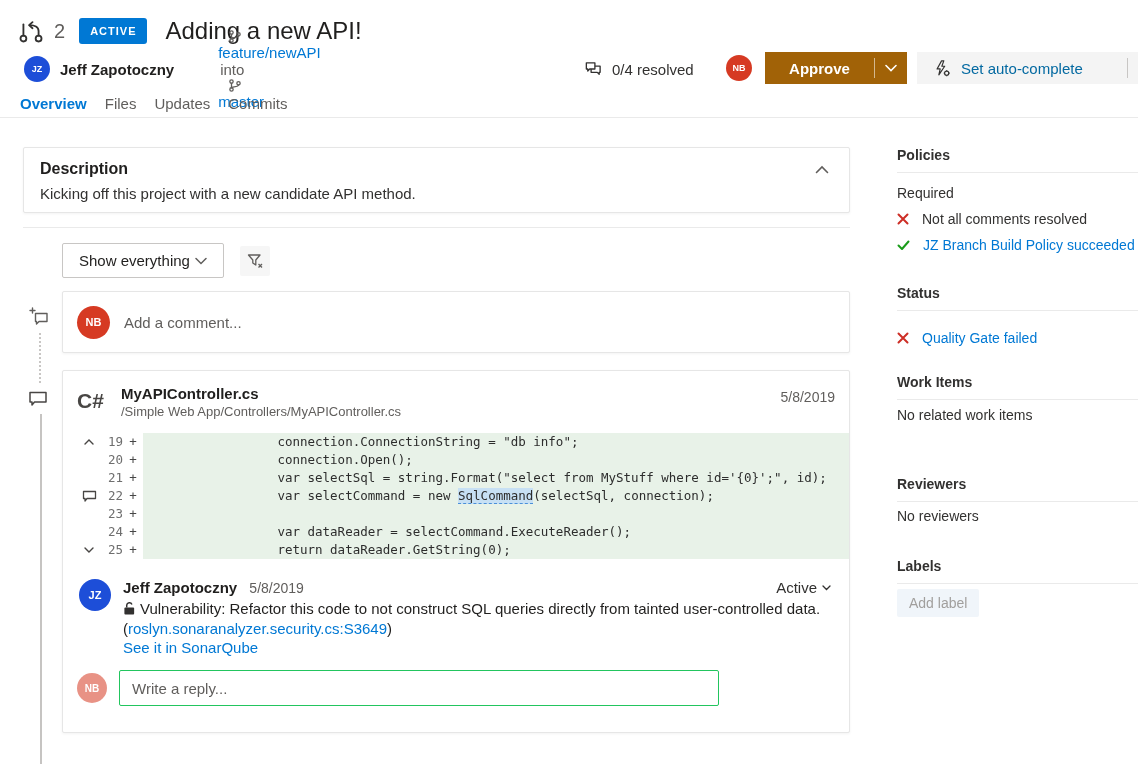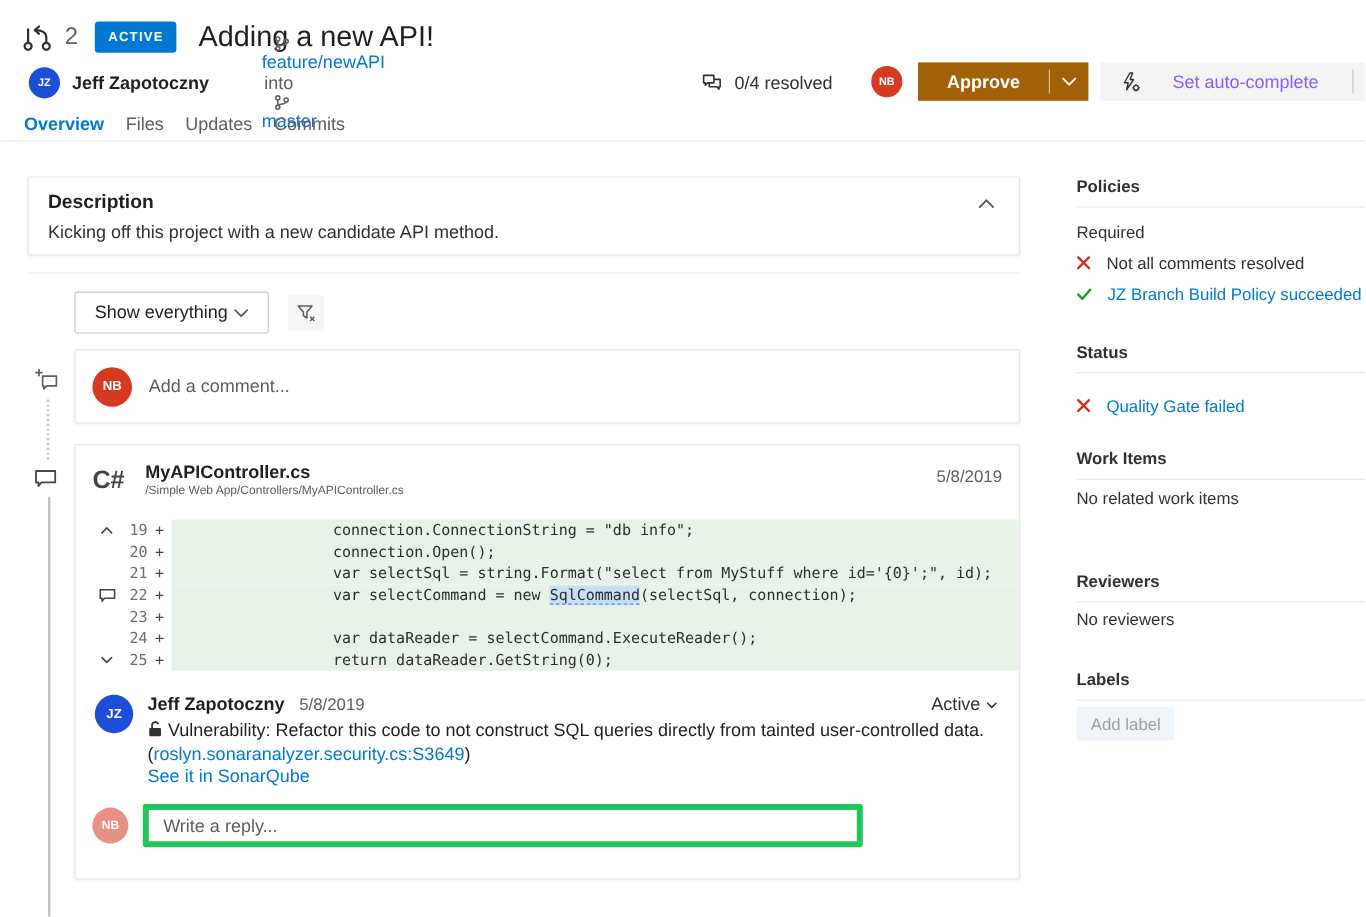--- a/index.html
+++ b/index.html
@@ -34,22 +34,22 @@
   .resolved { position:absolute; top:60px; left:583px; display:flex; align-items:center; gap:9px;
               font-size:15px; color:#323130; }
   .nb-top { position:absolute; top:55px; left:726px; }
   .btn-approve { position:absolute; top:52px; left:765px; width:142px; height:32px; background:#a16207;
                  border:none; color:#fff; font-family:inherit; font-size:15px; font-weight:700;
                  display:flex; align-items:center; cursor:pointer; }
   .btn-approve .lbl { flex:1; text-align:center; }
   .split-div { width:1px; height:20px; background:rgba(255,255,255,.55); }
   .btn-approve .chev { width:32px; display:flex; justify-content:center; }
   .btn-auto { position:absolute; top:52px; left:917px; width:221px; height:32px; background:#f4f4f4;
-              border:none; font-family:inherit; font-size:15px; color:#8b5cf6; display:flex;
-              align-items:center; cursor:pointer; padding-left:16px; gap:26px; }
+              border:none; font-family:inherit; font-size:15px; color:#0369a1; display:flex;
+              align-items:center; cursor:pointer; padding-left:16px; gap:10px; }
   .btn-auto .gdiv { position:absolute; left:210px; top:6px; width:1px; height:20px; background:#c8c6c4; }
 
   .tabs { position:absolute; top:95px; left:20px; display:flex; gap:18px; font-size:15px; }
   .tab { color:#605e5c; cursor:pointer; }
   .tab.active { color:#0078d4; font-weight:700; }
   .header-border { position:absolute; top:117px; left:0; width:1138px; height:0; border-top:1px solid #eaeaea; }
 
   
   .card { position:absolute; background:#fff; border:1px solid #e6e6e6;
           box-shadow:0 1px 3px rgba(0,0,0,.05); border-radius:2px; }
@@ -78,21 +78,21 @@
   .comment-card .av-33 { width:33px; height:33px; font-size:11px; }
   .comment-input { border:none; outline:none; flex:1; margin-left:14px; font-family:inherit;
                    font-size:15px; color:#323130; }
   .comment-input::placeholder { color:#605e5c; opacity:1; }
 
   
   .thread-card { top:370px; left:62px; width:788px; height:363px; padding-top:14px; overflow:hidden; }
   .file-header { position:relative; padding:0 16px; height:44px; }
   .lang-badge { position:absolute; left:14px; top:4px; font-size:21px; font-weight:700; color:#484644; }
   .file-name { position:absolute; left:58px; top:0; font-size:15px; font-weight:700; color:#201f1e; }
-  .file-path { position:absolute; left:58px; top:19px; font-size:10px; color:#605e5c; }
+  .file-path { position:absolute; left:58px; top:19px; font-size:13px; color:#605e5c; }
   .file-date { position:absolute; right:14px; top:4px; font-size:14px; color:#605e5c; }
 
   .code { margin-top:4px; }
   .code-row { display:flex; align-items:center; height:18px; font-family:"DejaVu Sans Mono", monospace;
               font-size:12.5px; line-height:18px; padding-left:14px; }
   .g-icon { width:24px; display:flex; align-items:center; justify-content:center; }
   .line-num { width:22px; text-align:right; color:#6e6e6e; }
   .line-sign { width:20px; text-align:center; color:#464646; }
   .line-code { flex:1; background:#e8f2e8; height:18px; padding-left:14px; white-space:pre;
                overflow:hidden; color:#2d2d2d; }
@@ -103,21 +103,21 @@
   .tc-head { font-size:15px; }
   .tc-name { font-weight:700; color:#201f1e; }
   .tc-date { color:#605e5c; margin-left:8px; font-size:14px; }
   .tc-state { position:absolute; right:2px; top:0; font-size:15px; color:#323130; display:flex;
               align-items:center; gap:5px; cursor:pointer; }
   .tc-text { margin-top:3px; font-size:15px; line-height:20px; color:#201f1e; width:705px; }
   .lock { display:inline-block; vertical-align:-2px; margin-right:4px; }
   .tc-sonar { display:inline-block; font-size:15px; }
 
   .reply-row { margin:13px 16px 0 14px; display:flex; align-items:center; }
-  .reply-input { margin-left:12px; width:600px; height:36px; border:5px solid #22c55e; border-radius:2px;
+  .reply-input { margin-left:12px; width:600px; height:36px; border:1px solid #22c55e; border-radius:2px;
                  font-family:inherit; font-size:15px; padding:0 12px; color:#a16207; outline:none; }
   .reply-input::placeholder { color:#605e5c; opacity:1; }
   .btn-resolve { margin-left:10px; width:113px; height:36px; background:#f4f3f2; border:none;
                  border-radius:2px; font-family:inherit; font-size:15px; color:#201f1e; cursor:pointer; }
   .av-fade { opacity:.55; }
 
   
   .sb-sec { position:absolute; left:897px; width:245px; }
   .sb-h { font-size:14px; font-weight:700; color:#323130; padding-bottom:9px; border-bottom:1px solid #eaeaea; }
   .sb-sub { font-size:14px; color:#323130; }

